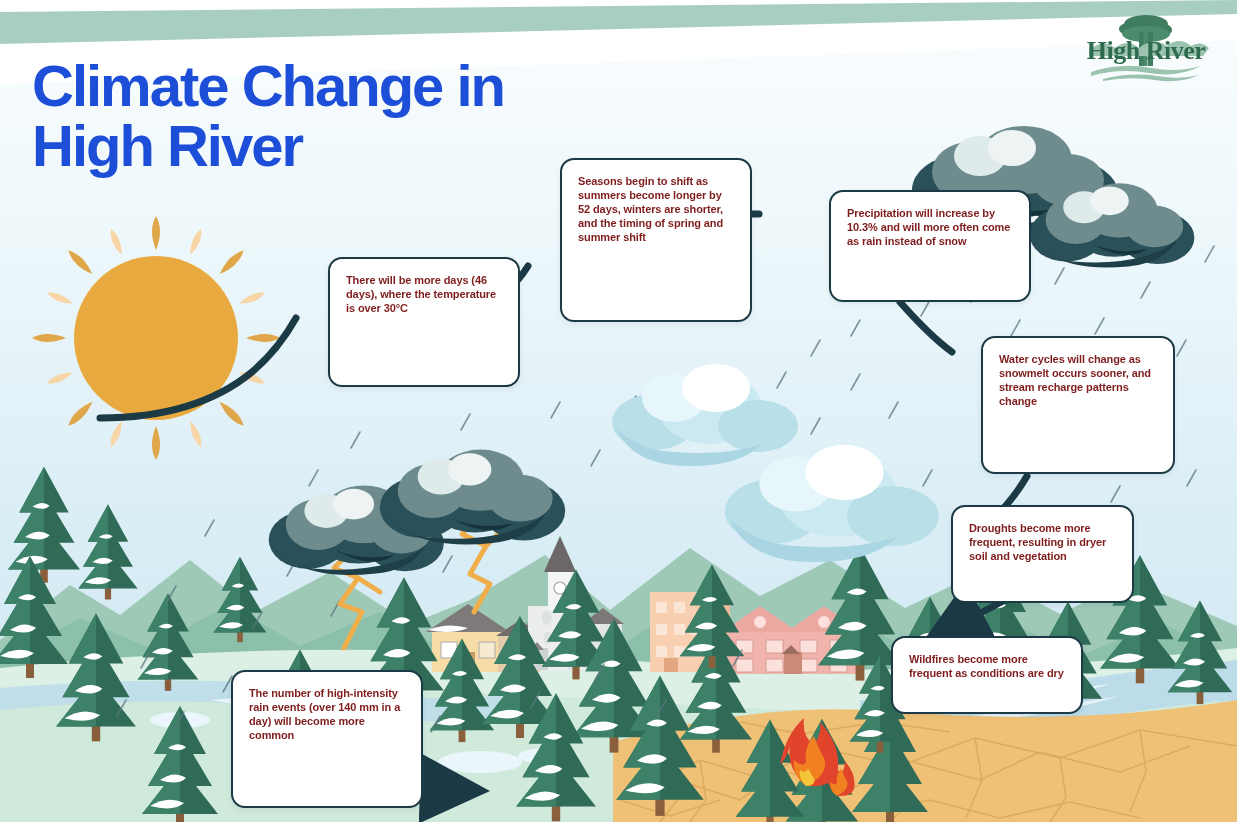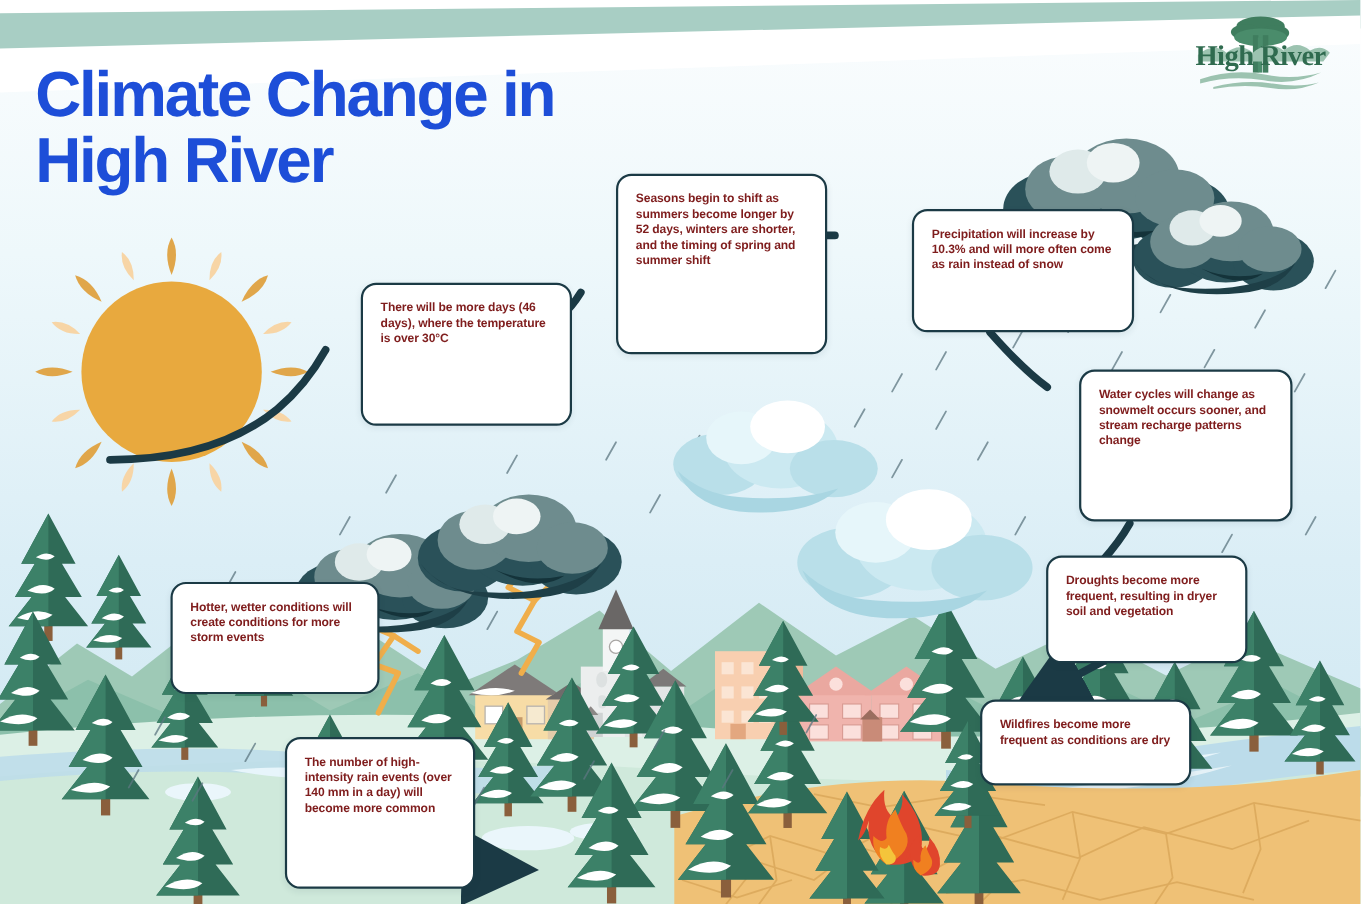--- a/index.html
+++ b/index.html
@@ -496,19 +496,18 @@
 
   <div class="card" style="left:797px;top:190px;width:202px;height:112px">Precipitation will increase by 10.3% and will more often come as rain instead of snow</div>
 
   <div class="card" style="left:296px;top:257px;width:192px;height:130px">There will be more days (46 days), where the temperature is over 30°C</div>
 
   <div class="card" style="left:949px;top:336px;width:194px;height:138px">Water cycles will change as snowmelt occurs sooner, and stream recharge patterns change</div>
 
 
   <div class="card" style="left:919px;top:505px;width:183px;height:98px">Droughts become more frequent, resulting in dryer soil and vegetation</div>
 
-  <div class="card" style="left:123px;top:529px;width:190px;height:102px">Hotter, wetter conditions will create conditions for more storm events</div>
 
   <div class="card" style="left:859px;top:636px;width:192px;height:78px">Wildfires become more frequent as conditions are dry</div>
 
-  <div class="card" style="left:227px;top:670px;width:173px;height:138px">The number of high-intensity rain events (over 140 mm in a day) will become more common</div>
+  <div class="card" style="left:199px;top:670px;width:192px;height:138px">The number of high-intensity rain events (over 140 mm in a day) will become more common</div>
 
 </div>
 
 </body></html>

